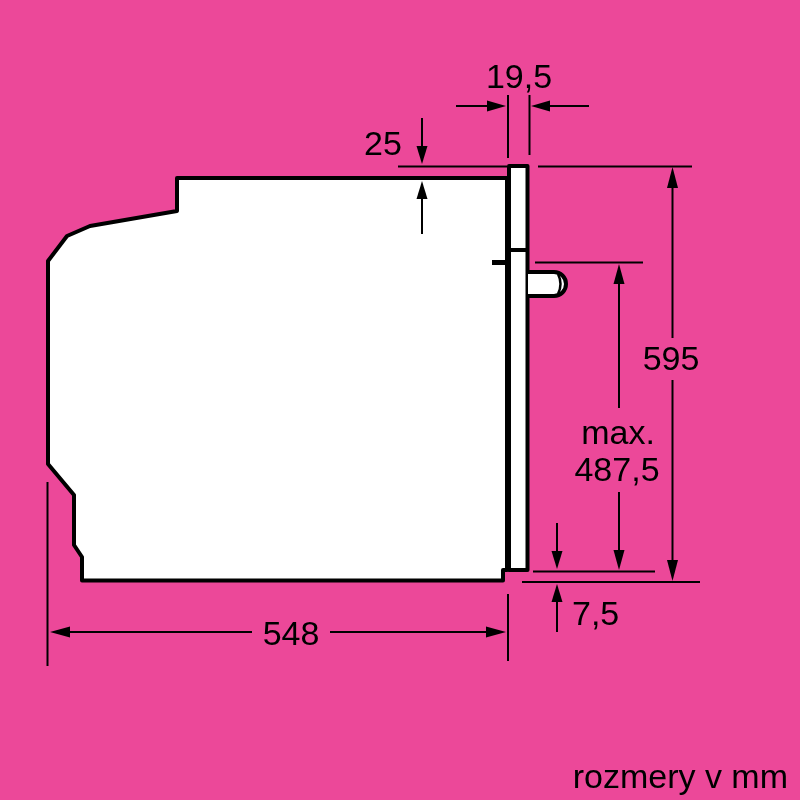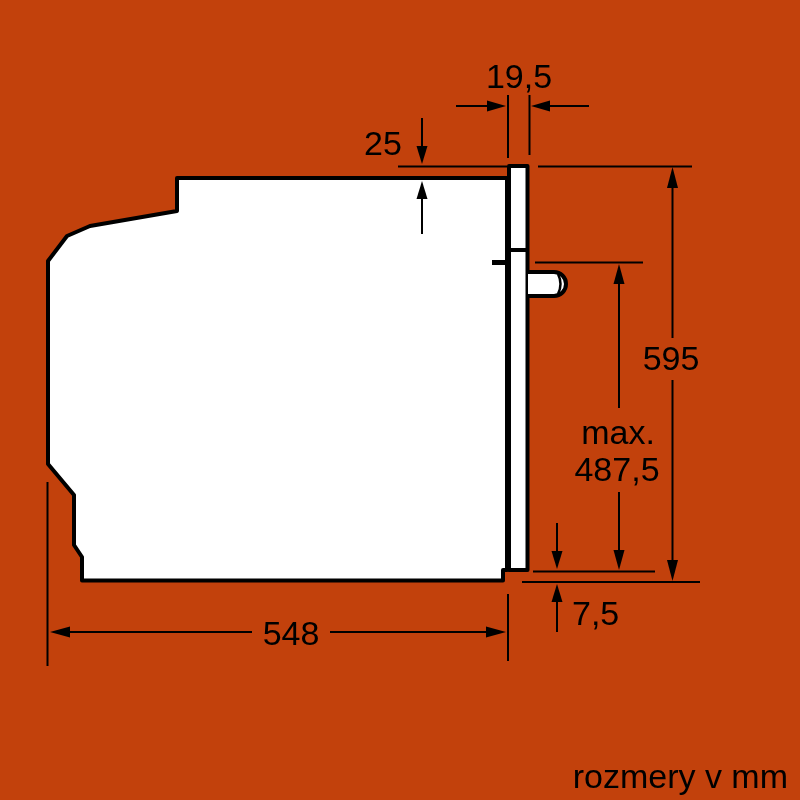--- a/index.html
+++ b/index.html
@@ -7,21 +7,21 @@
     padding: 0;
     background: #ffffff;
     width: 800px;
     height: 800px;
     overflow: hidden;
   }
   .stage {
     position: relative;
     width: 800px;
     height: 800px;
-    background: #c2410c;
+    background: #ec4899;
   }
   svg { display: block; }
   .outline {
     fill: #ffffff;
     stroke: #000000;
     stroke-width: 4;
     stroke-linejoin: round;
     stroke-linecap: butt;
   }
   .thickline {

